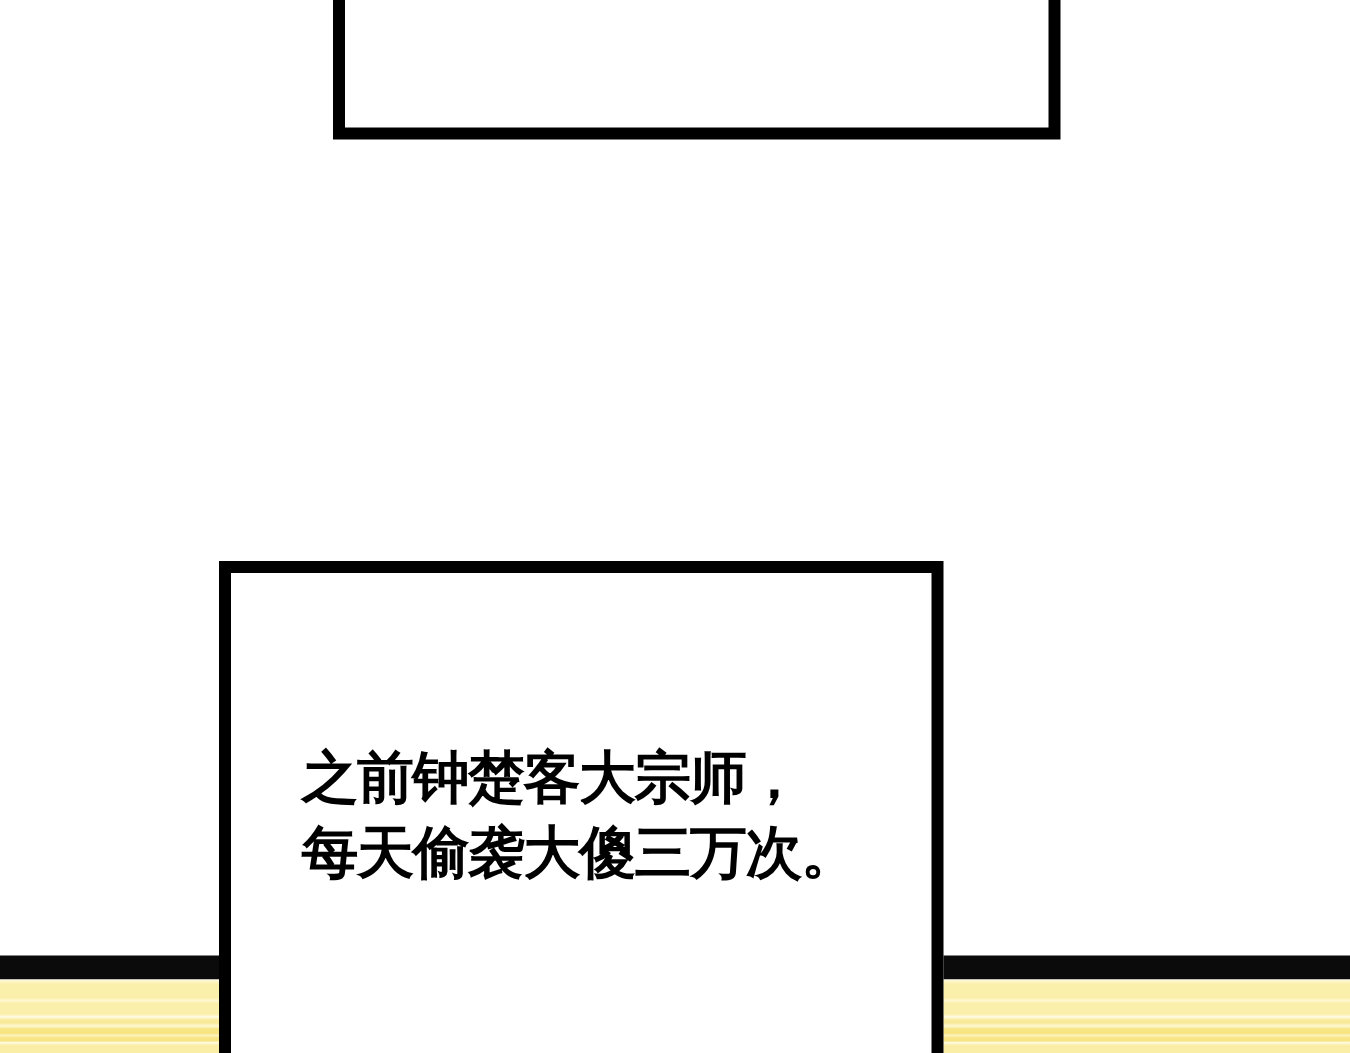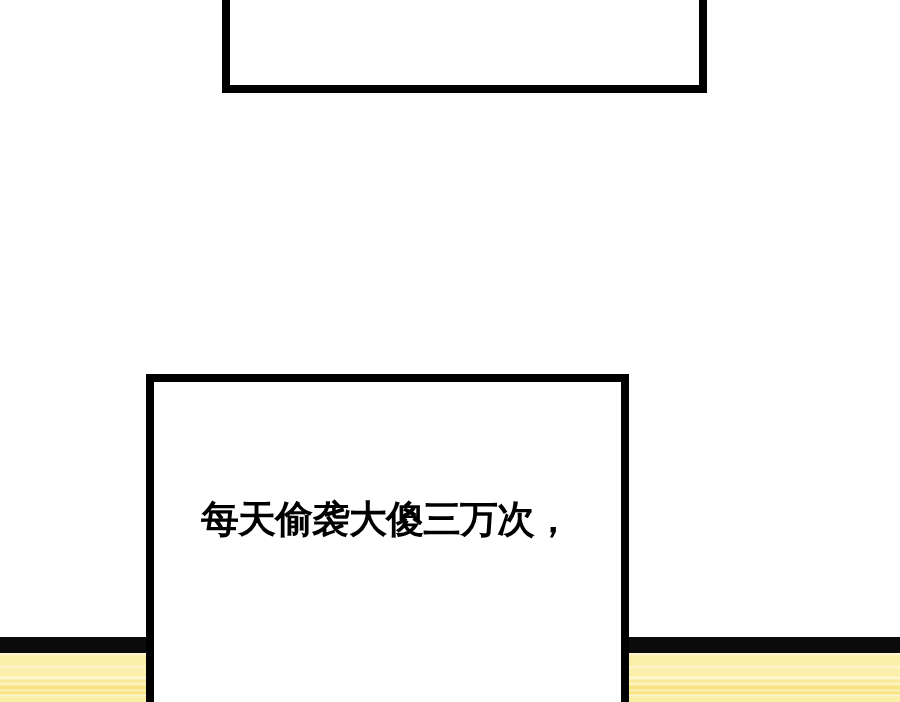--- a/index.html
+++ b/index.html
@@ -100,15 +100,16 @@
   <div class="floor-edge"></div>
   <div class="floor-stripes"></div>
 </div>
 
 <div class="bubble top">
   <span></span>
 </div>
 
 <div class="bubble main">
   <div class="dialogue">
-    <div>每天偷袭大傻三万次，</div>
+    <div>之前钟楚客大宗师，</div>
+    <div>每天偷袭大傻三万次。</div>
   </div>
 </div>
 
 </body></html>

